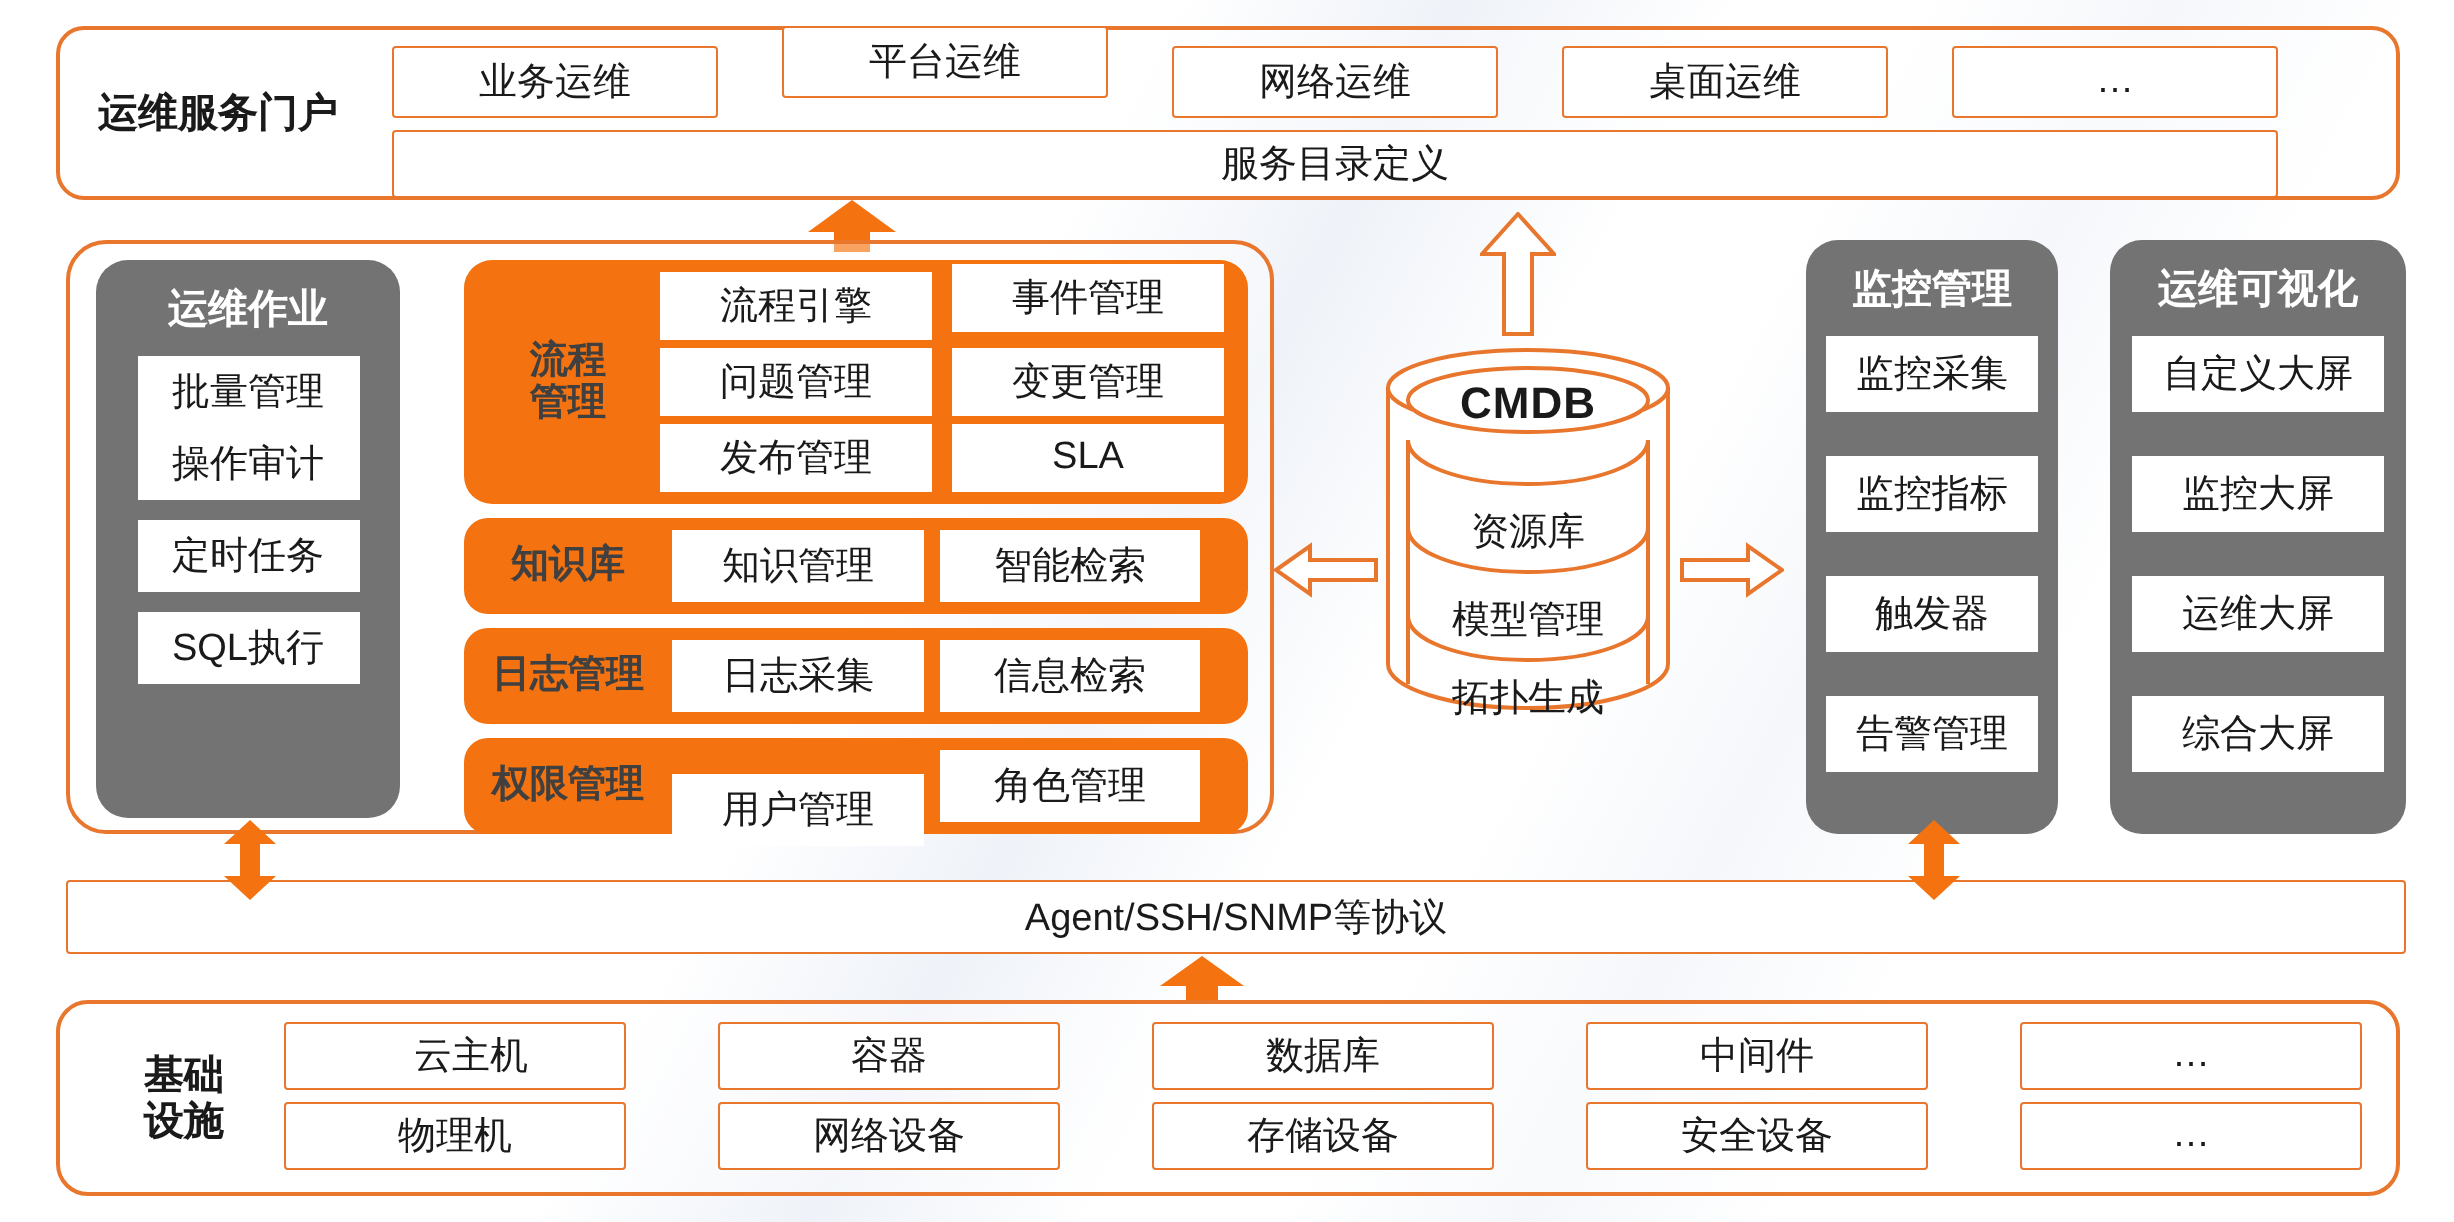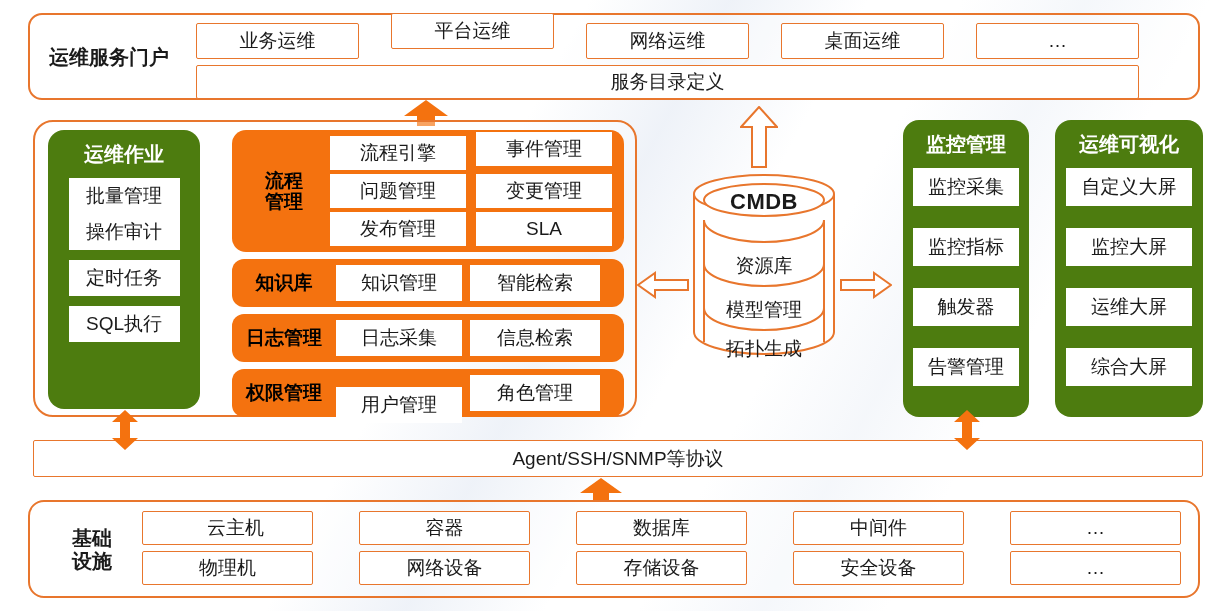--- a/index.html
+++ b/index.html
@@ -41,21 +41,21 @@
   .side-label{
     font-weight:bold;
     font-size:20px;
     color:#1a1a1a;
     white-space:nowrap;
     text-align:center;
     line-height:1.15;
   }
   .solid-col{
     position:absolute;
-    background:#4d7c0f;
+    background:#737373;
     border-radius:16px;
     box-sizing:border-box;
     display:flex;flex-direction:column;align-items:center;
   }
   .solid-col .col-title{
     color:#ffffff;font-weight:bold;font-size:20px;
     margin-top:11px;margin-bottom:10px;white-space:nowrap;
   }
   .white-chip{
     background:#ffffff;
@@ -64,21 +64,21 @@
     box-sizing:border-box;
   }
   .solid-row{
     position:absolute;
     background:#F4720F;
     border-radius:12px;
     box-sizing:border-box;
     display:flex;align-items:center;
   }
   .solid-row .row-title{
-    color:#000000;font-weight:bold;font-size:19px;
+    color:#404040;font-weight:bold;font-size:19px;
     text-align:center;line-height:1.12;white-space:nowrap;
   }
 
   
   .arrow{position:absolute;}
 
   
   .cmdb-wrap{position:absolute;}
   .cmdb-label{
     position:absolute;width:100%;text-align:center;

